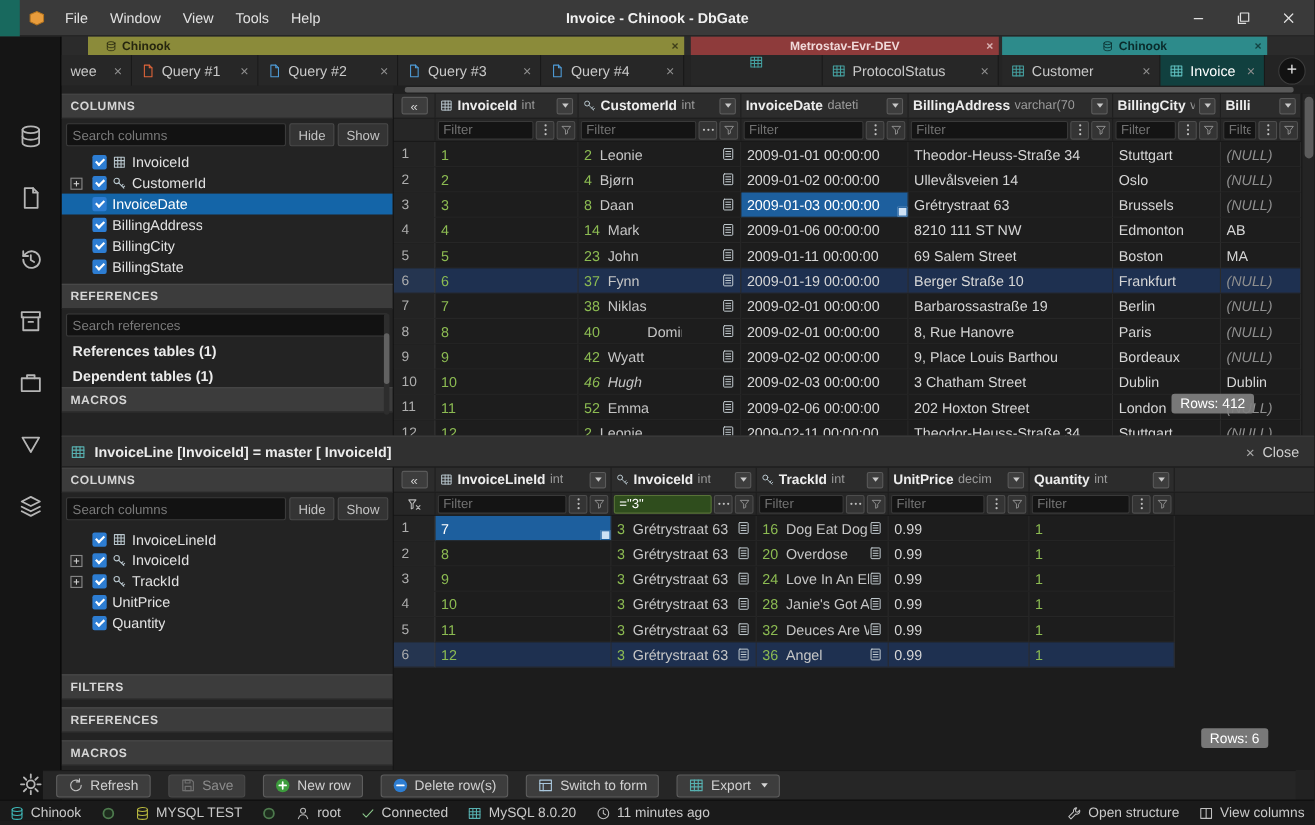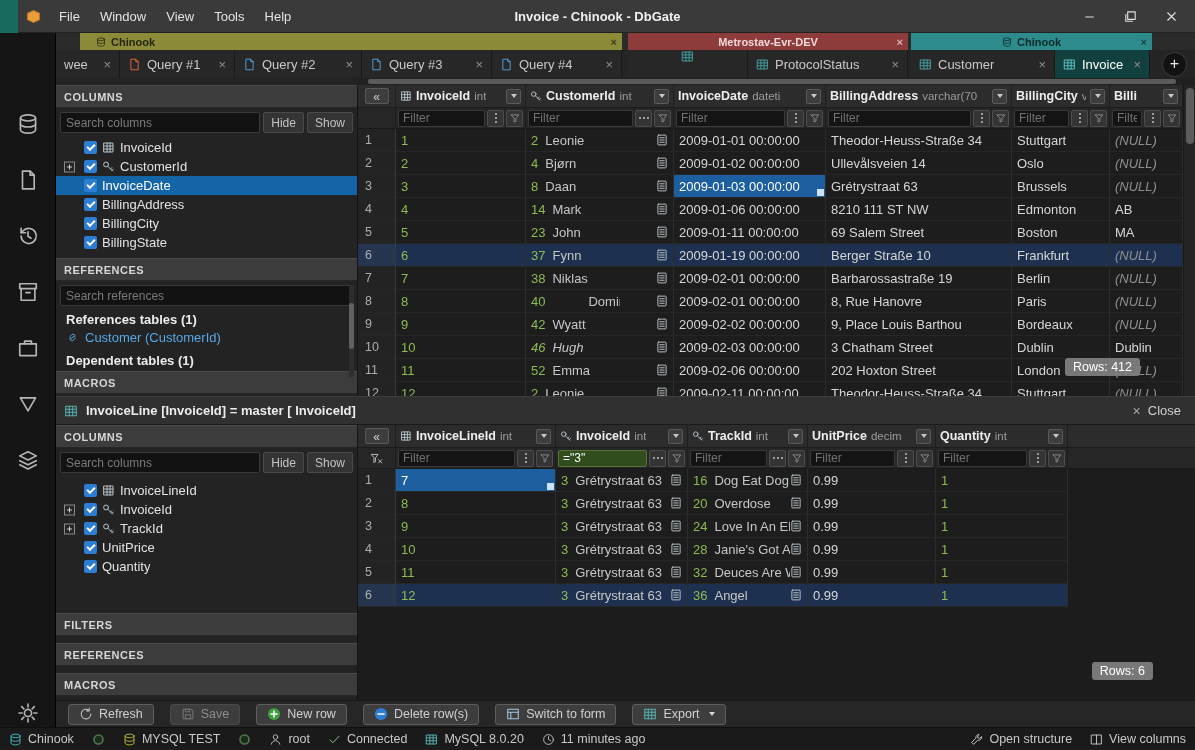--- a/index.html
+++ b/index.html
@@ -117,21 +117,21 @@
 #badge-top{right:55px;bottom:20px}
 #badge-bottom{top:237px;right:42px}
 
 
 #detail-bar{position:absolute;left:56px;top:396px;width:1139px;height:29px;background:#303030;border-top:1px solid #3d3d3d;border-bottom:1px solid #1a1a1a;display:flex;align-items:center;gap:8px;padding-left:8px}
 #detail-bar-label{font-weight:bold;font-size:13px;color:#ececec}
 #detail-close{margin-left:auto;margin-right:14px;display:flex;align-items:center;gap:7px;color:#cfcfcf;font-size:13px}
 #detail-close .x-glyph{color:#a6a6a6;font-size:14px}
 
 
-#toolbar{position:absolute;left:56px;top:700px;width:1139px;height:27px;background:#262626;display:flex;align-items:center;gap:16px;padding-left:12px;border-top:1px solid #191919}
+#toolbar{position:absolute;left:39px;top:700px;width:1139px;height:27px;background:#262626;display:flex;align-items:center;gap:16px;padding-left:12px;border-top:1px solid #191919}
 .tb-btn{display:inline-flex;align-items:center;gap:6px;height:21px;background:#3d3d3d;border:1px solid #5e5e5e;border-radius:3px;color:#d0d0d0;font:12.5px "Liberation Sans",sans-serif;padding:0 10px}
 .tb-btn.disabled{color:#8c8c8c;border-color:#4a4a4a}
 .tb-btn.disabled .icon{opacity:.55}
 #statusbar{position:absolute;left:0;top:727px;width:1195px;height:23px;background:#1a1a1a;display:flex;align-items:center;font-size:12.5px;border-top:1px solid #0e0e0e}
 #status-left,#status-right{display:flex;align-items:center;height:100%}
 #status-right{margin-left:auto}
 .status-item{display:flex;align-items:center;gap:6px;padding:0 9px;color:#c9c9c9;height:100%}
 </style>
 </head>
 <body>
@@ -412,30 +412,20 @@
           <span class="tree-label">BillingState</span>
         </div>
       </div>
     <div class="section-bar references">
         <span>REFERENCES</span>
       </div>
     <div class="search-row">
       <input class="search-input" placeholder="Search references" style="">
     </div>
     <div class="ref-title">References tables (1)</div>
-    <div class="ref-link">
-      <span class="icon-slot" id="ref-link-icon">
-          <span class="icon" style="color: rgb(85, 168, 232); width: 13px; height: 13px;">
-            <svg viewBox="0 0 16 16">
-              <path class="s" d="M6.2 9.8 9.8 6.2M4.6 7 7 4.6a2.4 2.4 0 0 1 3.4 3.4M11.4 9 9 11.4A2.4 2.4 0 0 1 5.6 8"></path>
-            </svg>
-          </span>
-        </span>
-      <span>Customer (CustomerId)</span>
-    </div>
     <div class="ref-title">Dependent tables (1)</div>
     <div class="section-bar macros">
         <span>MACROS</span>
       </div>
     <div class="mini-scroll">
         <div class="mini-thumb"></div>
       </div>
   </section>
 
   <section id="grid-top">

